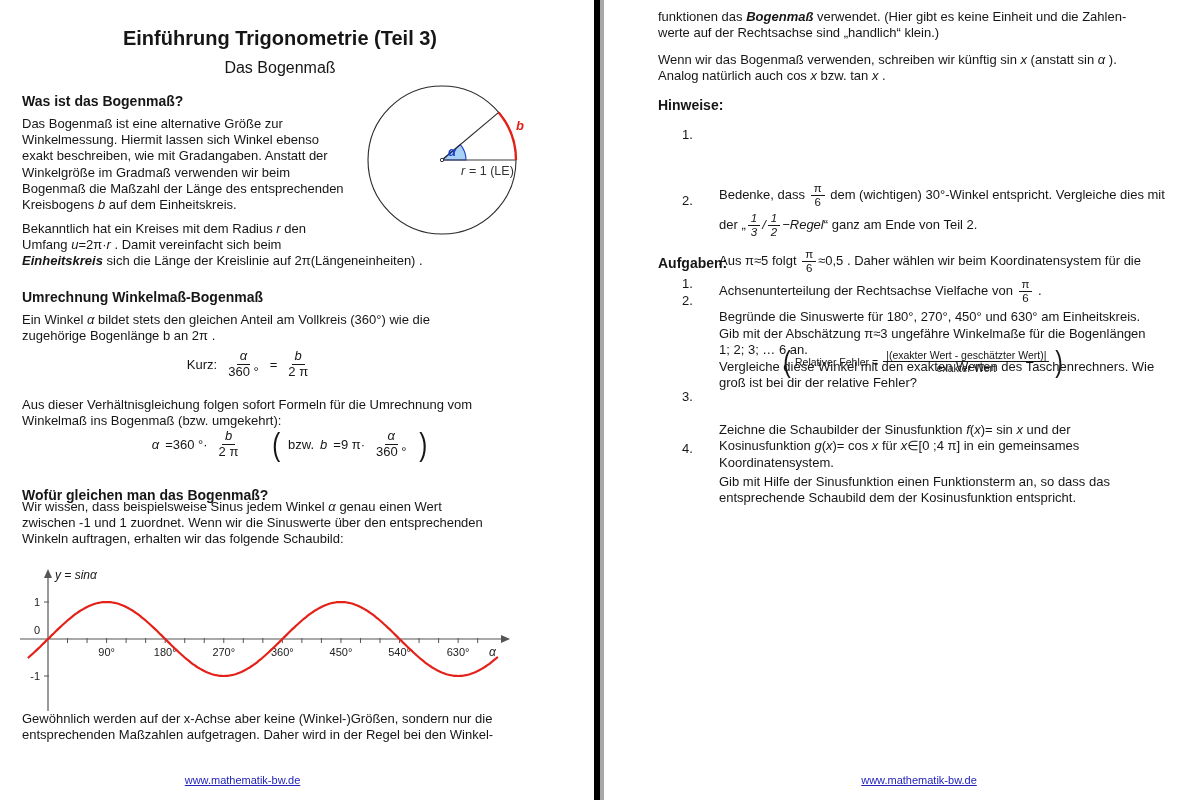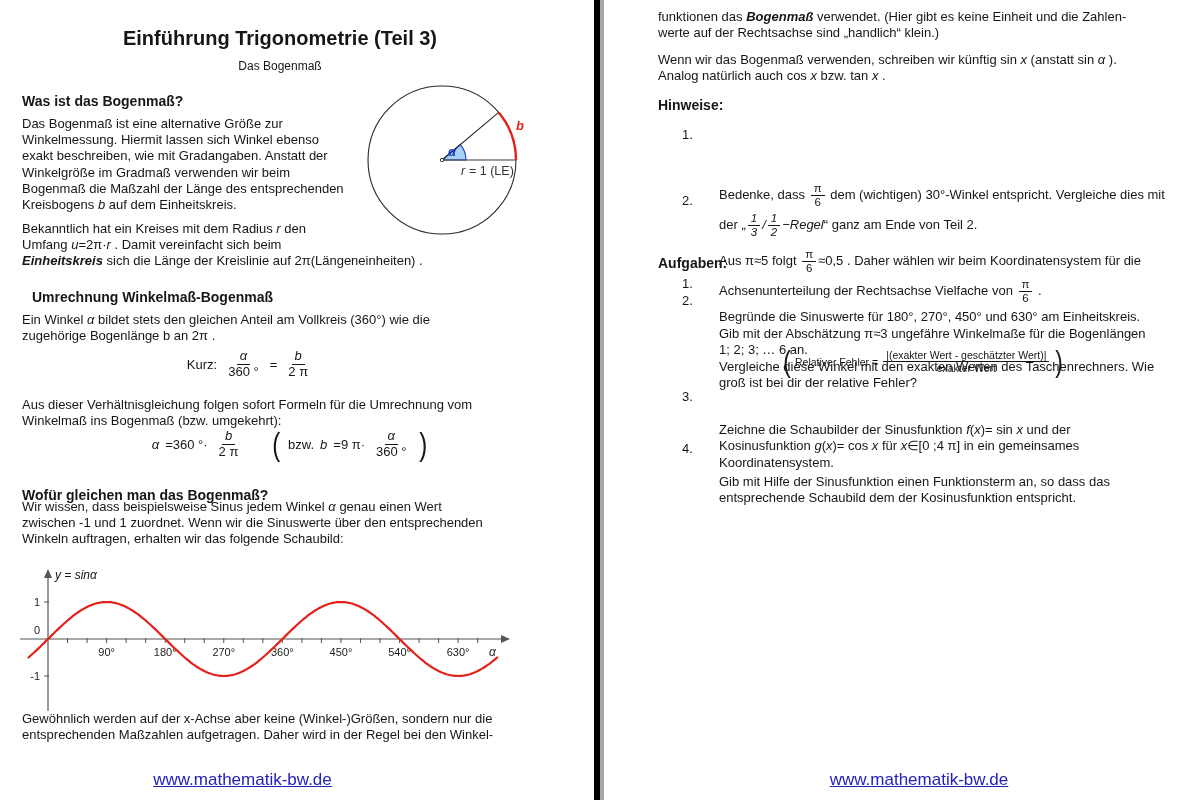--- a/index.html
+++ b/index.html
@@ -6,38 +6,38 @@
   body{width:1200px;height:800px;background:#ffffff;font-family:"Liberation Sans",sans-serif;color:#161616;position:relative;overflow:hidden}
   .page{position:absolute;top:0;height:800px;background:#fff}
   #pageL{left:0;width:632px}
   #pageR{left:604px;width:596px}
   .divb{position:absolute;left:594px;top:0;width:6px;height:800px;background:#000}
   .divg{position:absolute;left:600px;top:0;width:4px;height:800px;background:#a8a8a8}
   .abs{position:absolute}
   .doc{margin:0;font-size:13px;line-height:16.2px;white-space:pre-line}
   .hd{font-weight:bold;font-size:14px;white-space:nowrap}
   .title{font-weight:bold;font-size:20px;text-align:center}
-  .subtitle{font-size:12px;text-align:center}
+  .subtitle{font-size:16px;text-align:center}
   .i{font-style:italic}
   .bi{font-weight:bold;font-style:italic}
   .frac{display:inline-flex;flex-direction:column;align-items:center;line-height:1.15;vertical-align:middle;margin:0 2px}
   .frac .fn{border-bottom:1px solid #161616;padding:0 3px}
   .frac .fd{padding:0 3px}
   .formula{display:flex;justify-content:center;align-items:center;gap:6px;font-size:13px}
   .bigp{font-size:32px;font-weight:300;line-height:0.85;transform:scaleX(.75)}
   .li{position:absolute;left:78px}
   .li .num{position:absolute;left:0;top:0}
   .li .li-text{margin-left:37px;white-space:pre-line}
   .hintli{line-height:30px}
   .taskli{line-height:16.4px}
   .li .frac{font-size:11.5px;line-height:1.1}
   .errformula{display:flex;align-items:center;gap:3px;font-size:10.5px}
   .errformula .frac{font-size:10.5px}
   .errformula .bigp{font-size:30px}
-  .footer a{color:#2222bb;text-decoration:underline;font-size:17px}
+  .footer a{color:#2222bb;text-decoration:underline;font-size:11px}
   .footer{text-align:center}
   svg text{font-family:"Liberation Sans",sans-serif}
 </style>
 </head>
 <body>
 
 <div class="page" id="pageL">
 
   <div class="abs title" style="top:27px;left:0;width:560px">Einführung Trigonometrie (Teil 3)</div>
   <div class="abs subtitle" style="top:59px;left:0;width:560px">Das Bogenmaß</div>
@@ -60,21 +60,21 @@
     <text x="84" y="73" font-size="13" font-weight="bold" font-style="italic" fill="#1b3ec9">α</text>
     <text x="152" y="47" font-size="13" font-weight="bold" font-style="italic" fill="#e32119">b</text>
     <text x="97" y="92" font-size="12.5" font-style="italic" fill="#333">r</text>
     <text x="105" y="92" font-size="12.5" fill="#333">= 1 (LE)</text>
   </svg>
 
   <p class="abs doc" style="top:221px;left:22px;width:560px"><span>Bekanntlich hat ein Kreises mit dem Radius </span><span class="i">r</span><span> den
 Umfang </span><span class="i">u</span><span>=2π·</span><span class="i">r</span><span> . Damit vereinfacht sich beim
 </span><span class="bi">Einheitskreis</span><span> sich die Länge der Kreislinie auf 2π(Längeneinheiten) .</span></p>
 
-  <div class="abs hd" style="top:289px;left:32px">Umrechnung Winkelmaß-Bogenmaß</div>
+  <div class="abs hd" style="top:289px;left:22px">Umrechnung Winkelmaß-Bogenmaß</div>
   <p class="abs doc" style="top:312px;left:22px;width:510px"><span>Ein Winkel </span><span class="i">α</span><span> bildet stets den gleichen Anteil am Vollkreis (360°) wie die
 zugehörige Bogenlänge b an 2π .</span></p>
 
   <div class="abs formula" style="top:349px;left:0;width:500px">
     <span>Kurz:</span>
     <span class="frac">
         <span class="fn i">α</span>
         <span class="fd">360 °</span>
       </span>
     <span>=</span>

